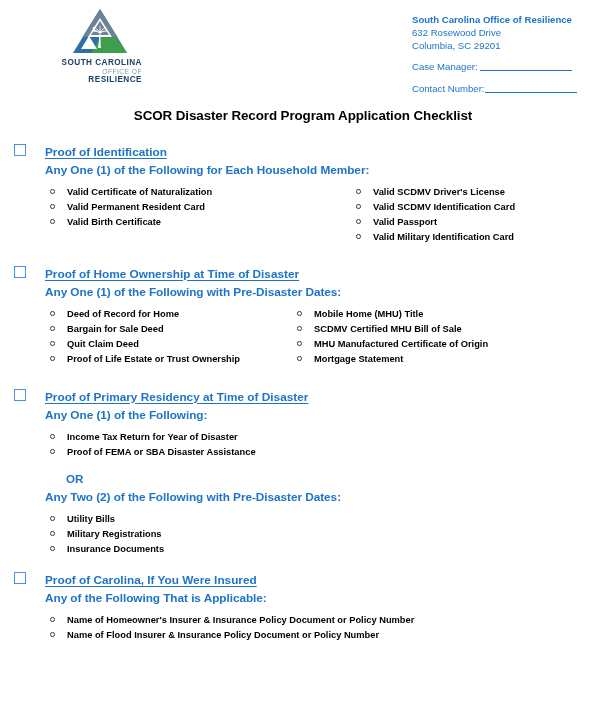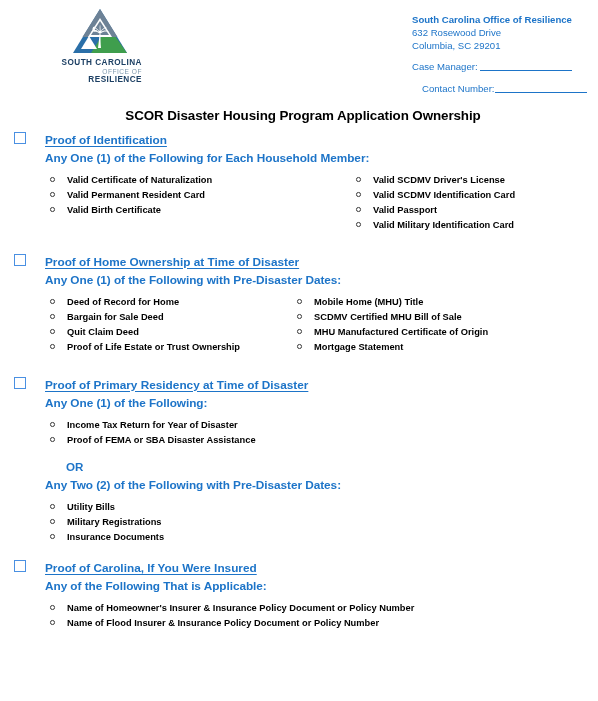--- a/index.html
+++ b/index.html
@@ -70,21 +70,21 @@
 
   .field-row {
     position: absolute;
     left: 412px;
     color: #1d74c8;
     font-size: 9.6px;
     font-weight: normal;
     white-space: nowrap;
   }
   .field-row.case { top: 60px; }
-  .field-row.contact { top: 82px; margin-left: 10px; }
+  .field-row.contact { top: 82px; }
   .field-label { display: inline-block; }
   .field-blank {
     display: inline-block;
     border-bottom: 1.3px solid #1d74c8;
     width: 92px;
     height: 10px;
     vertical-align: -1px;
     margin-left: 2px;
   }
   .field-row.contact .field-blank { margin-left: 0px; }
@@ -95,21 +95,21 @@
     font-size: 13.4px;
     font-weight: bold;
     color: #000000;
     padding: 0 0 0 8px;
     margin-top: 8px;
     letter-spacing: -0.1px;
   }
 
   
   .sections {
-    margin-top: 7px;
+    margin-top: 19px;
   }
   .section {
     position: relative;
     padding-left: 45px;
   }
   .checkbox {
     position: absolute;
     left: 14px;
     top: 2px;
     width: 10px;
@@ -224,21 +224,21 @@
   <div class="field-row case">
     <span class="field-label">Case Manager:</span><span class="field-blank"></span>
   </div>
 
   <div class="field-row contact">
     <span class="field-label">Contact Number:</span><span class="field-blank"></span>
   </div>
 
 </div>
 
-<div class="doc-title">SCOR Disaster Housing Program Application Ownership</div>
+<div class="doc-title">SCOR Disaster Record Program Application Checklist</div>
 
 <div class="sections">
 
   <div class="section">
     <span class="checkbox"></span>
     <div class="section-title">Proof of Identification</div>
     <div class="section-sub">Any One (1) of the Following for Each Household Member:</div>
     <div class="two-col">
       <ul class="bullets col-b">
         <li><span class="marker"></span><span>Valid Certificate of Naturalization</span></li>

